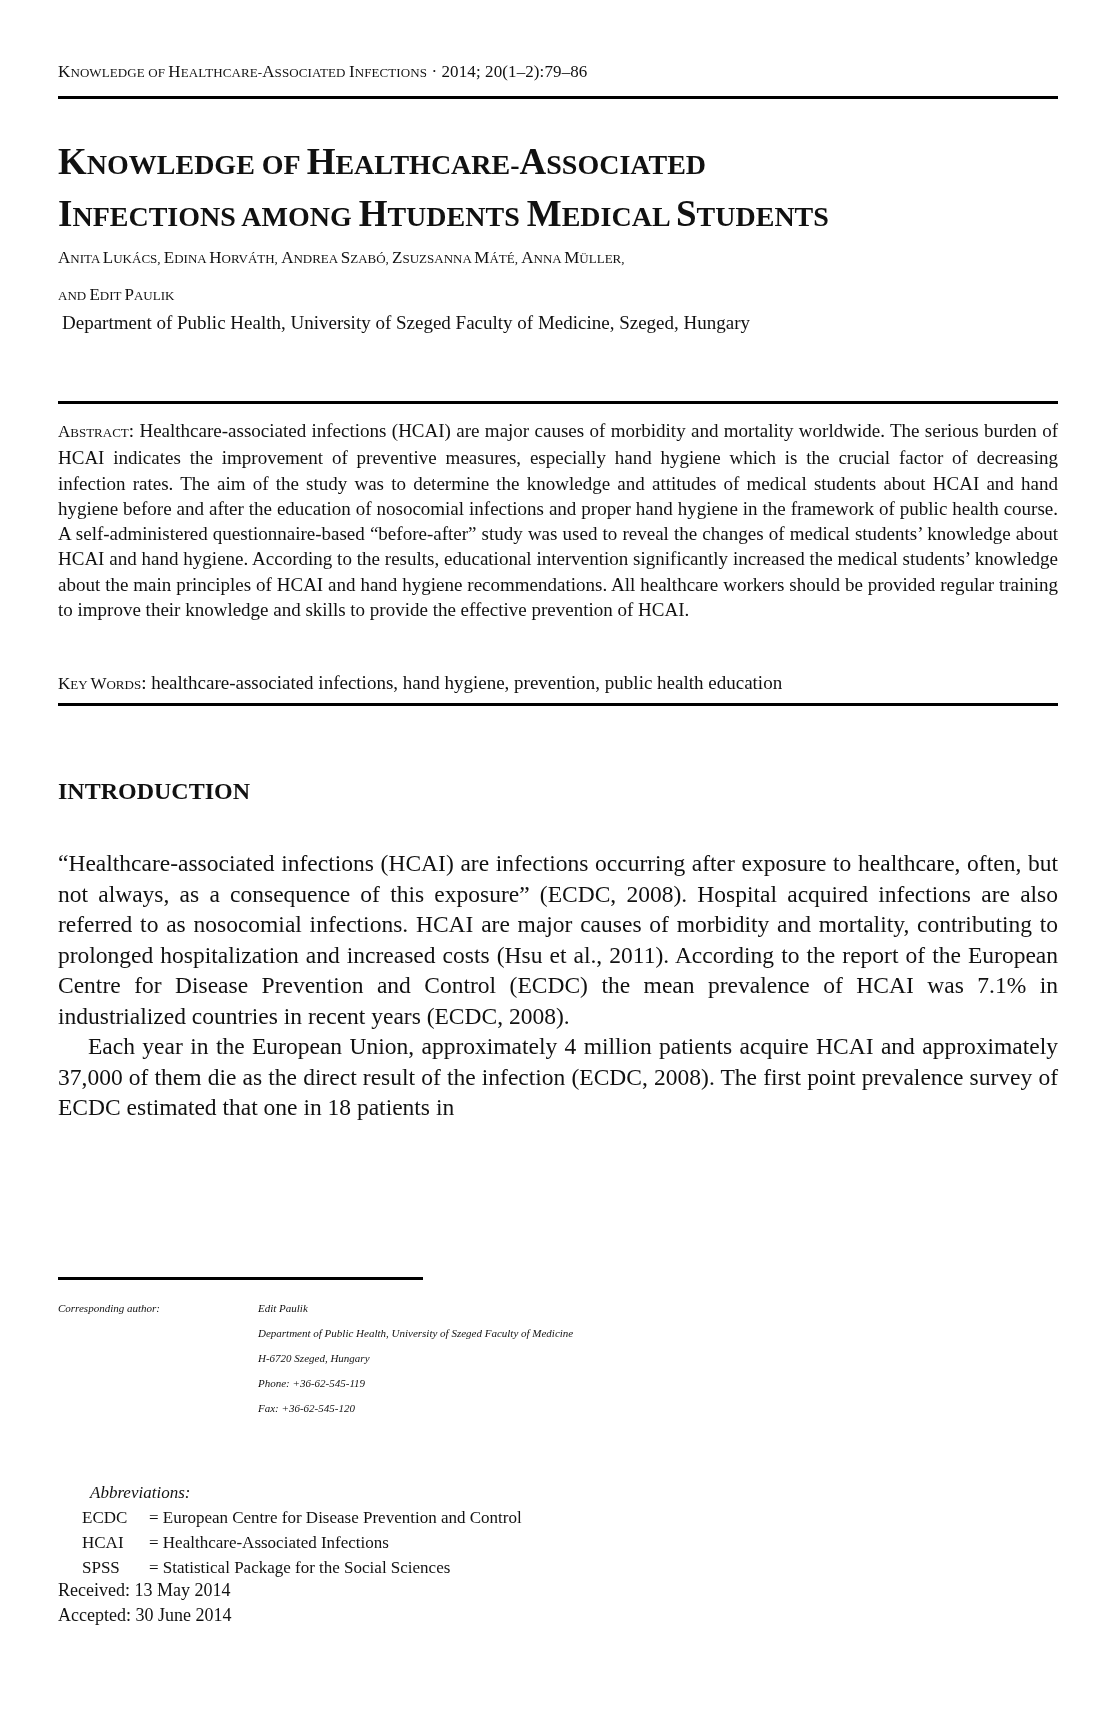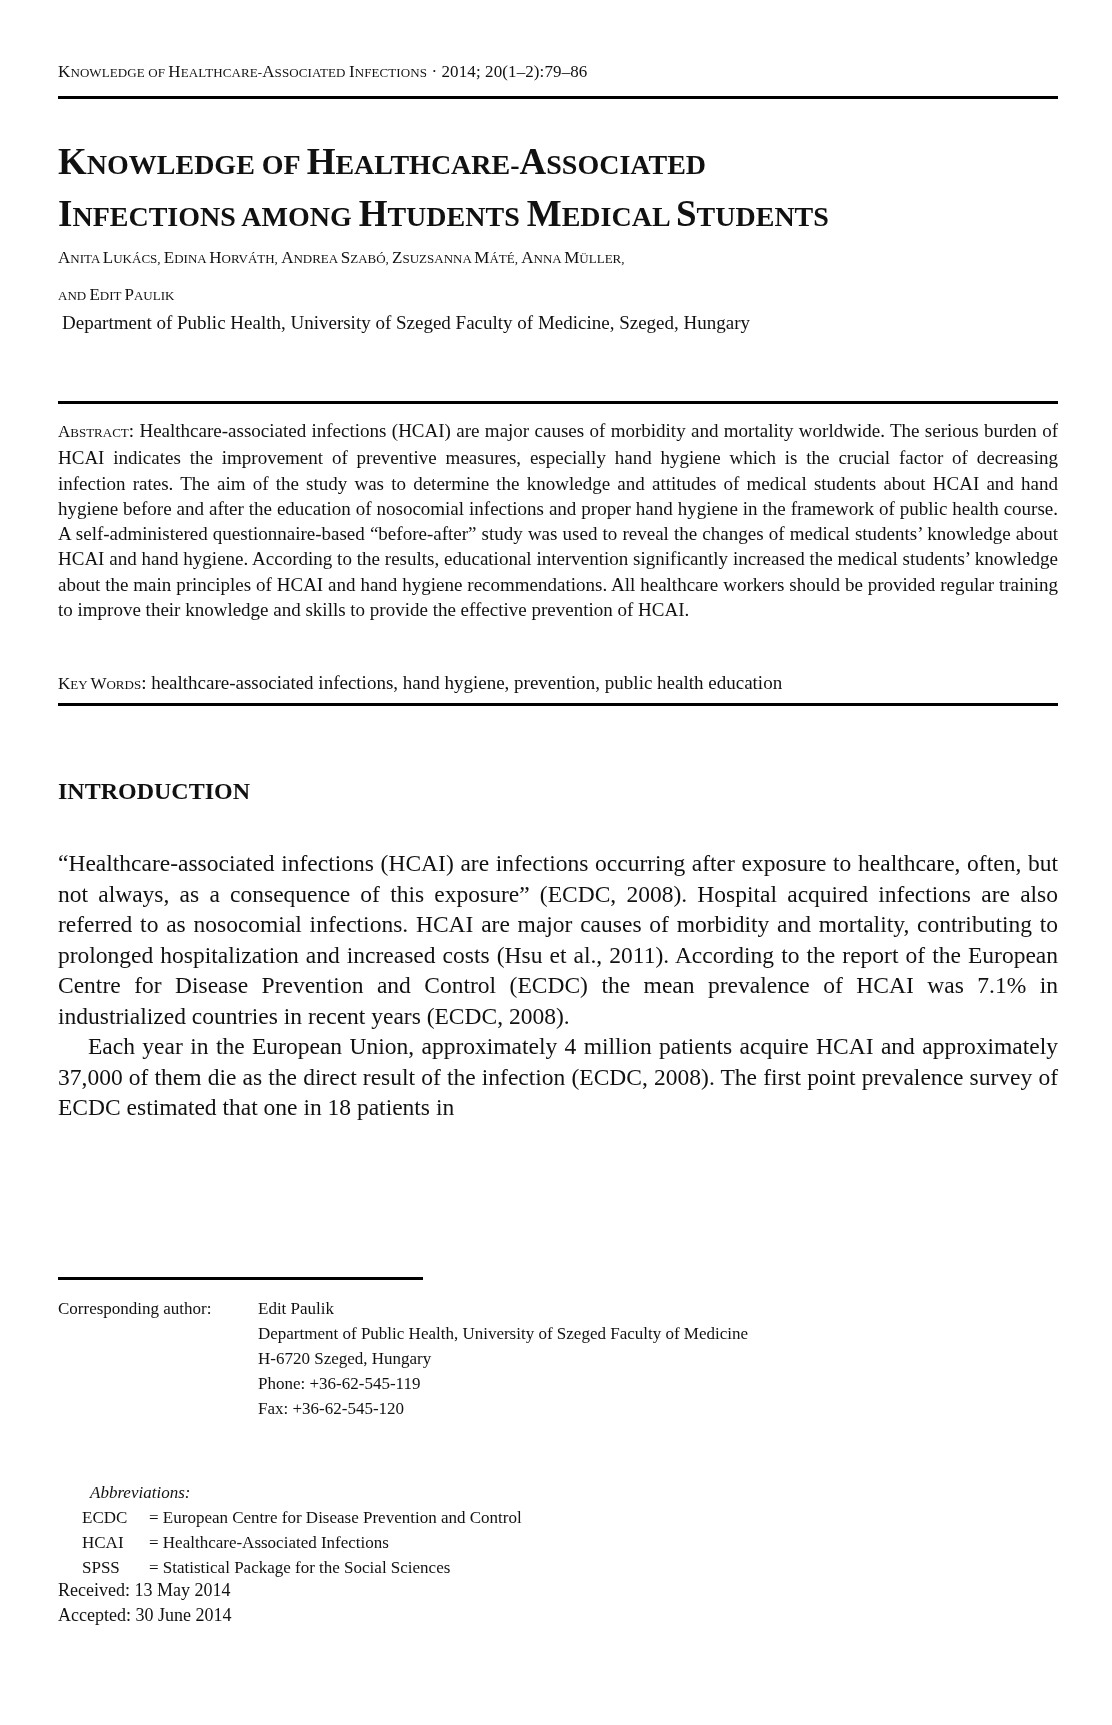--- a/index.html
+++ b/index.html
@@ -23,21 +23,21 @@
     .abstract { position: absolute; top: 418px; left: 0; width: 1000px; font-size: 19px; line-height: 25.3px; text-align: justify; }
     .abstract .lbl-cap { font-size: 17px; }
     .abstract .lbl-sm { font-size: 13px; }
     .keywords { position: absolute; top: 672px; left: 0; width: 1000px; font-size: 19px; white-space: nowrap; }
     .rule-abs-bot { position: absolute; top: 703px; left: 0; width: 1000px; height: 3px; background: #000; }
     .section-heading { position: absolute; top: 778px; left: 0; font-size: 24px; font-weight: bold; }
     .body-text { position: absolute; top: 840px; left: 0; width: 1000px; font-size: 23.5px; line-height: 30.5px; text-align: justify; margin-top: 8px; }
     .body-text p { margin: 0; }
     .body-text p.indent { text-indent: 30px; }
     .fn-rule { position: absolute; top: 1277px; left: 0; width: 365px; height: 3px; background: #000; }
-    .corr { position: absolute; top: 1296px; left: 0; font-size: 17px; line-height: 25px; }
+    .corr { position: absolute; top: 1296px; left: 0; font-size: 11px; font-style: italic; line-height: 25px; }
     .corr-row { display: flex; }
     .corr-label { width: 200px; }
     .corr-indent { padding-left: 200px; }
     .abbr { position: absolute; top: 1480px; left: 0; font-size: 17px; line-height: 25px; }
     .abbr-title { font-style: italic; margin-left: 32px; }
     .abbr-row { display: flex; margin-left: 24px; }
     .abbr-key { width: 67px; }
     .dates { position: absolute; top: 1578px; left: 0; font-size: 18px; line-height: 25px; }
   </style>
 </head>

